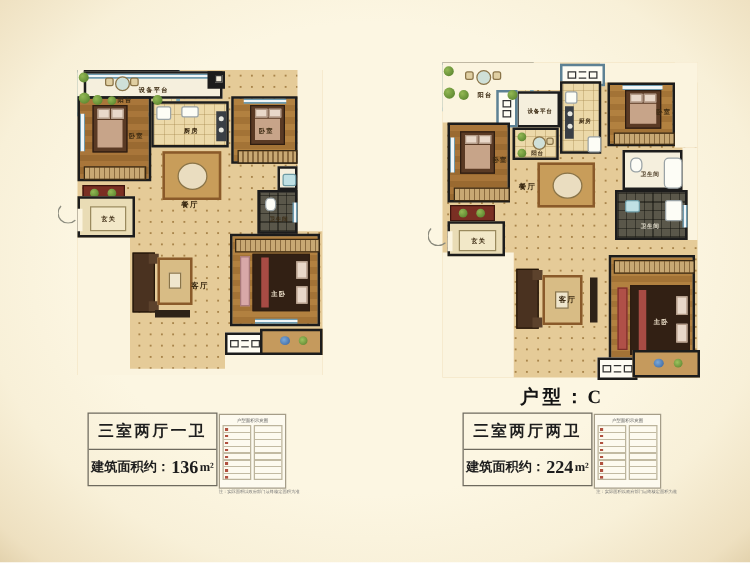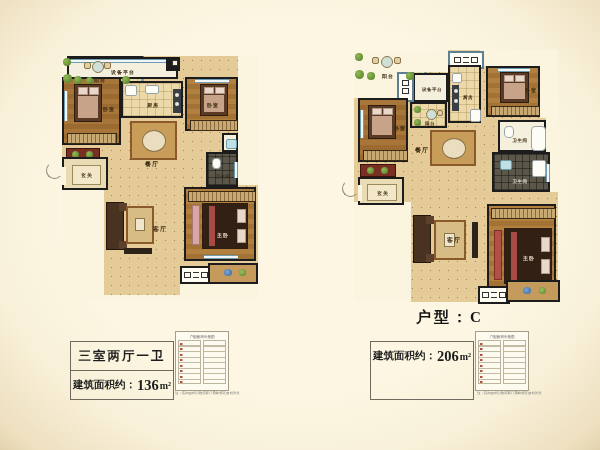--- a/index.html
+++ b/index.html
@@ -43,21 +43,21 @@
   .glyphmid{width:6px;height:4px;border-top:1px solid #333;border-bottom:1px solid #333;}
   .shelf{position:absolute;background:#c59a5d;border:2px solid #1c1c1c;}
   .deco-b{position:absolute;border-radius:50%;background:radial-gradient(circle at 40% 40%,#7aa8d8,#35609c);}
   .deco-g{position:absolute;border-radius:50%;background:radial-gradient(circle at 40% 40%,#9cc35e,#567c2a);}
   .cabinet{position:absolute;background:#7a2f23;border:1px solid #3c140d;}
   .arc{position:absolute;width:15px;height:15px;border:1px solid #8b8b7e;
     border-color:transparent transparent #8b8b7e #8b8b7e;border-radius:50%;}
   .notch{position:absolute;background:#1c1c1c;}
   .title{position:absolute;font-family:"Liberation Serif", serif;font-weight:bold;font-size:15px;
     color:#141414;letter-spacing:3px;text-align:center;}
-  .infobox{position:absolute;border:1px solid #6e6a5e;margin-top:11px;}
+  .infobox{position:absolute;border:1px solid #6e6a5e;}
   .inforow1{height:28px;display:flex;align-items:center;justify-content:center;border-bottom:1px solid #6e6a5e;
     font-family:"Liberation Serif", serif;font-weight:bold;font-size:12.5px;letter-spacing:2px;color:#1d1d1d;}
   .inforow2{height:28px;display:flex;align-items:center;justify-content:center;gap:1px;
     font-family:"Liberation Serif", serif;font-weight:bold;color:#1d1d1d;}
   .arealabel{font-size:10.5px;} .areaval{font-size:14.5px;} .areaunit{font-size:10px;}
   .minitable{position:absolute;background:#fdfaef;border:1px solid #a59d88;padding:2px 2px 1px 2px;}
   .minititle{font-size:4px;color:#555;text-align:center;letter-spacing:0;transform:scale(.9);transform-origin:center;white-space:nowrap;overflow:hidden;}
   .minibody{display:flex;gap:2px;margin-top:1px;height:44px;}
   .minicol{flex:1;border:0.5px solid #bcb49c;background:
     repeating-linear-gradient(180deg,transparent 0 4.5px,#c2baa2 4.5px 5.5px);}
@@ -341,23 +341,24 @@
     <div class="minititle">户型面积示意图</div>
     <div class="minibody">
       <div class="minicol redticks"></div>
         <div class="minicol"></div>
     </div>
   </div>
   <div class="disclaim" style="left:175px;top:391px;">注：实际面积以政府部门最终核定面积为准</div>
 
   <div class="title" style="left:370px;top:308px;width:160px;">户型：C</div>
   <div class="infobox" style="left:370px;top:330px;width:102px;height:57px;">
+    <div class="inforow1">三室两厅两卫</div>
     <div class="inforow2">
       <span class="arealabel">建筑面积约：</span>
-        <span class="areaval">206</span>
+        <span class="areaval">224</span>
         <span class="areaunit">m²</span>
     </div>
   </div>
   <div class="minitable" style="left:475px;top:331px;width:48px;height:55px;">
     <div class="minititle">户型面积示意图</div>
     <div class="minibody">
       <div class="minicol redticks"></div>
         <div class="minicol"></div>
     </div>
   </div>

